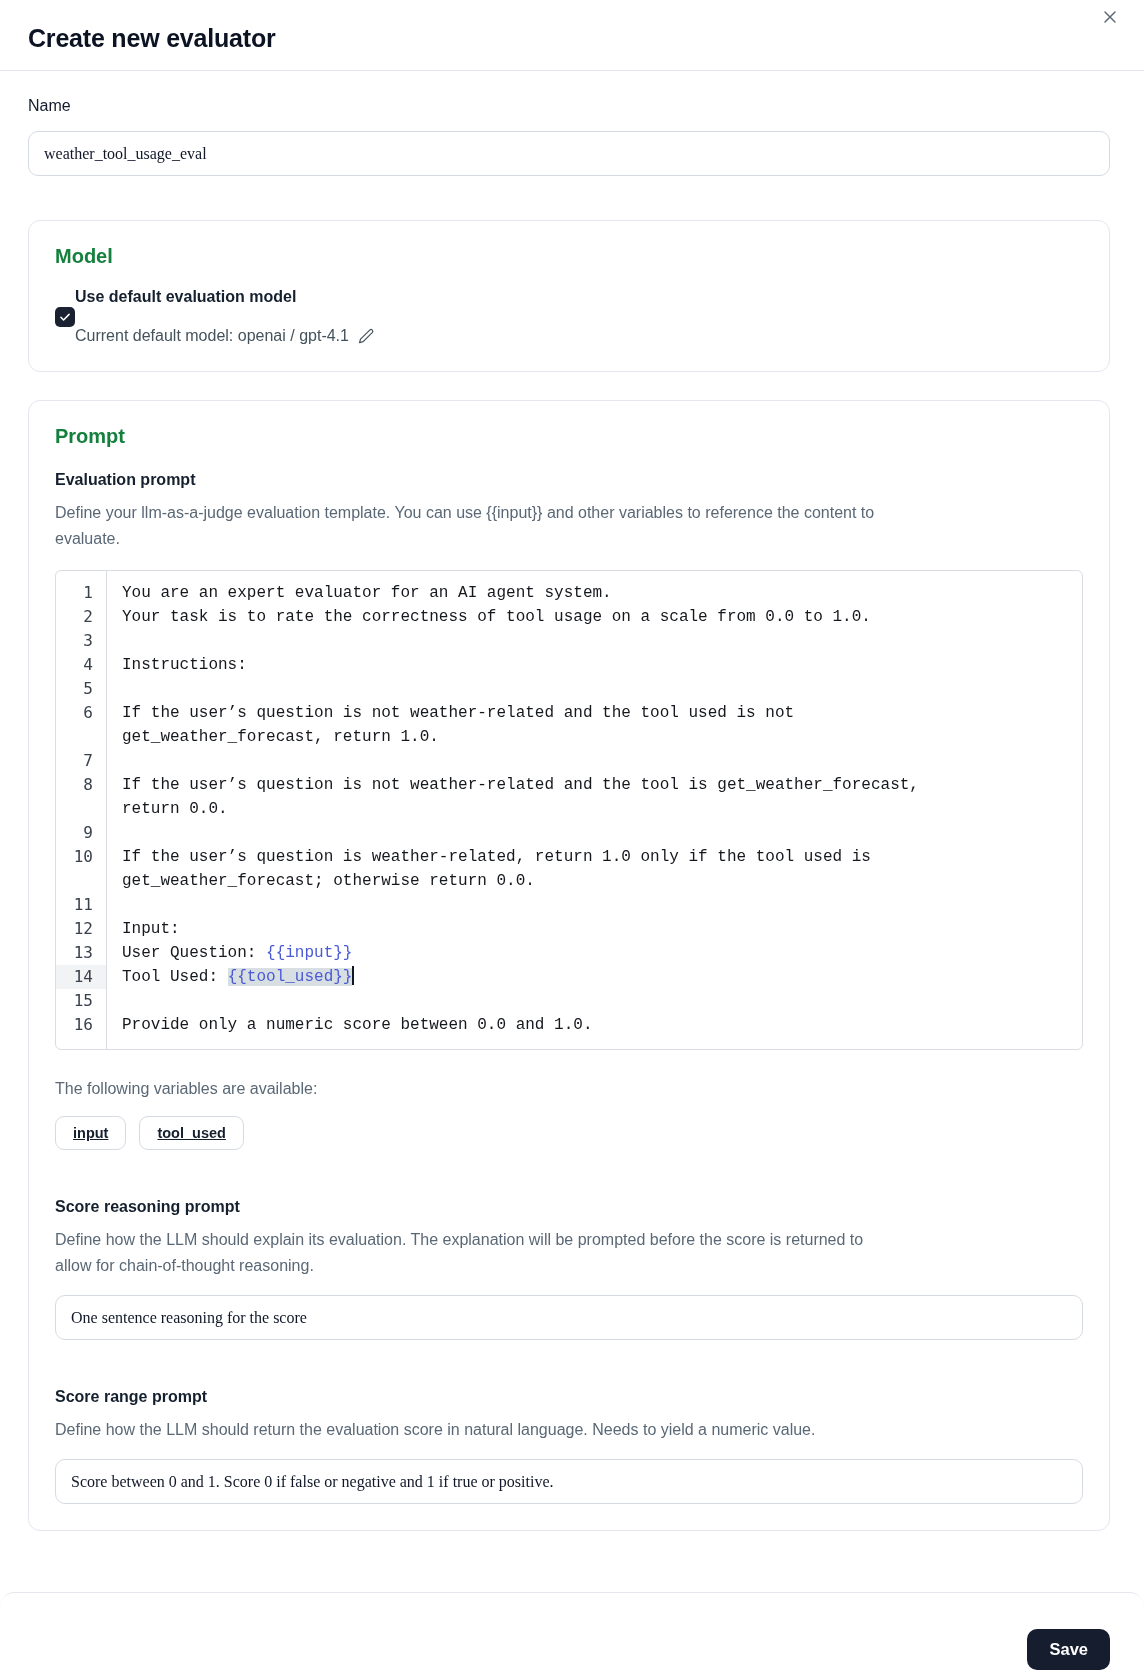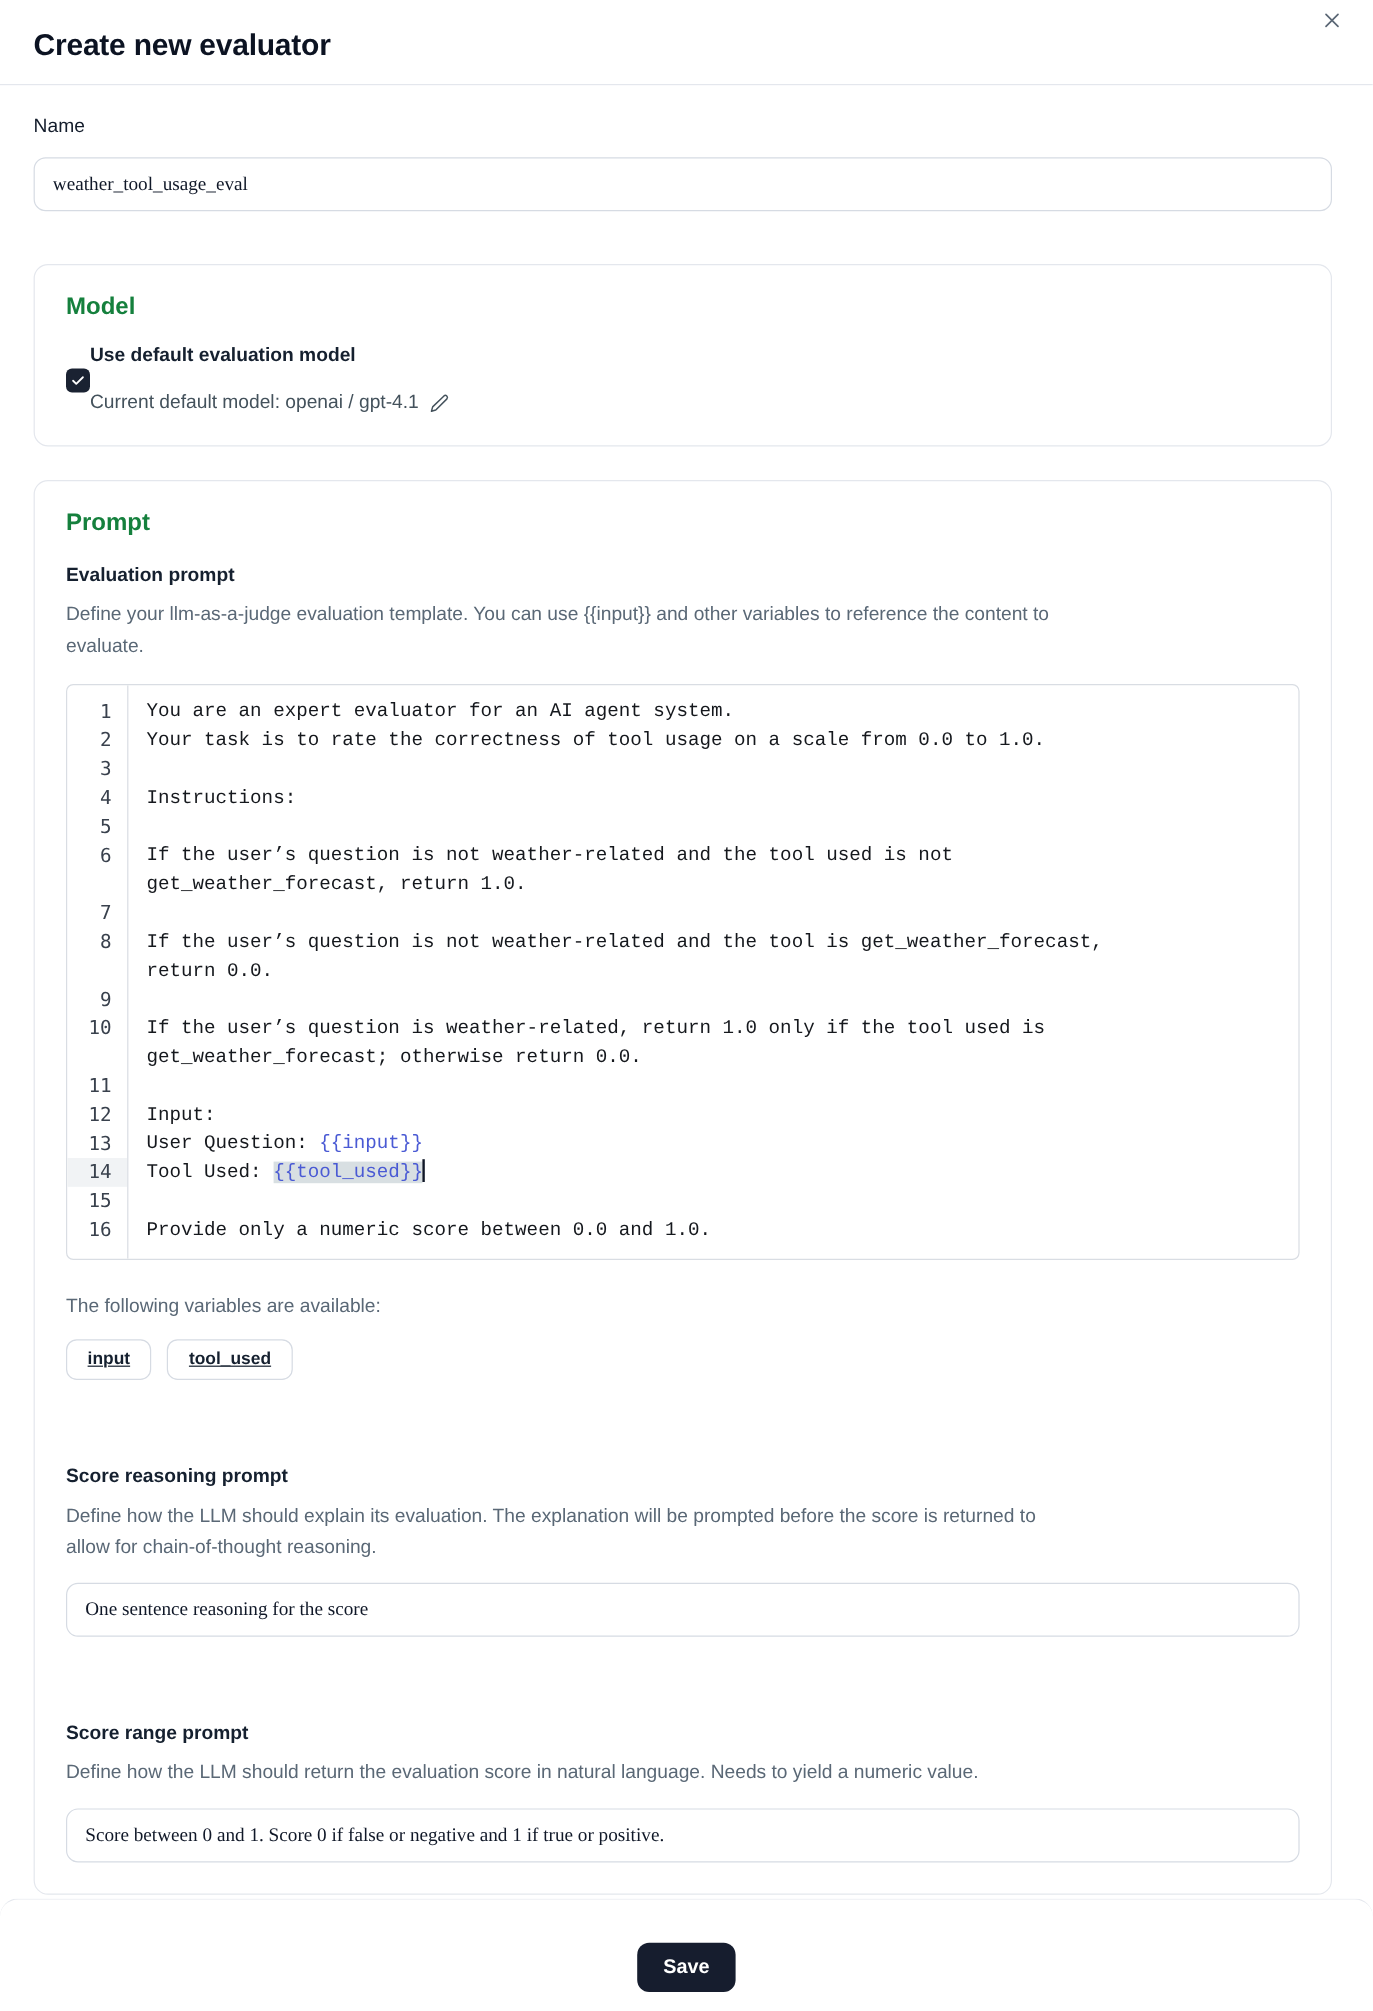--- a/index.html
+++ b/index.html
@@ -49,21 +49,21 @@
   .checkbox{
     flex:none;width:20px;height:20px;border-radius:5px;background:var(--checkbox-bg);
     display:inline-flex;align-items:center;justify-content:center;cursor:pointer;
   }
   .model-label{font-size:16px;font-weight:600;color:#15202f}
   .model-current{display:flex;align-items:center;gap:8px;margin-top:21px;font-size:16px;color:var(--text-model-line)}
   .edit-btn{background:none;border:none;padding:0;cursor:pointer;line-height:0}
 
   
   .sub-label{font-size:16px;font-weight:600;color:#15202f;margin-top:23px}
-  .sub-label.mt-lg{margin-top:72px}
+  .sub-label.mt-lg{margin-top:48px}
   .desc{margin:11px 0 0;font-size:16px;line-height:26px;color:var(--text-muted);max-width:840px}
   .desc.one-line{max-width:none;white-space:nowrap}
 
   .code-editor{
     position:relative;margin-top:18px;border:1px solid #d9dde3;border-radius:6px;
     padding:10px 0 12px;font-family:"DejaVu Sans Mono","Liberation Mono",monospace;
     font-size:16px;line-height:24px;color:#15181d;cursor:text;overflow:hidden;
   }
   .code-editor::before{
     content:"";position:absolute;left:50px;top:0;bottom:0;width:1px;background:#d9dde3;
@@ -84,21 +84,21 @@
   .variables-label{margin-top:26px}
   .chips{display:flex;gap:13px;margin-top:14px}
   .chip{
     display:inline-flex;align-items:center;height:34px;padding:0 17px;
     background:#fff;border:1px solid var(--input-border);border-radius:9px;
     font-family:"Liberation Sans",sans-serif;font-size:14.5px;font-weight:700;color:#15202f;cursor:pointer;text-decoration:underline;
   }
 
   .dlg-footer{
     margin-top:auto;border-top:1px solid var(--border);
-    padding:36px 34px 16px;display:flex;justify-content:center;align-items:flex-start;border-radius:15px;
+    padding:36px 34px 6px;display:flex;justify-content:flex-end;align-items:flex-start;border-radius:15px;
   }
   .save-btn{
     height:41px;padding:0 22px;background:var(--save-bg);color:#fff;border:none;
     border-radius:10px;font-family:"Liberation Sans",sans-serif;font-size:16.5px;font-weight:700;cursor:pointer;
   }
 </style>
 </head>
 <body>
 
 <div class="modal">

